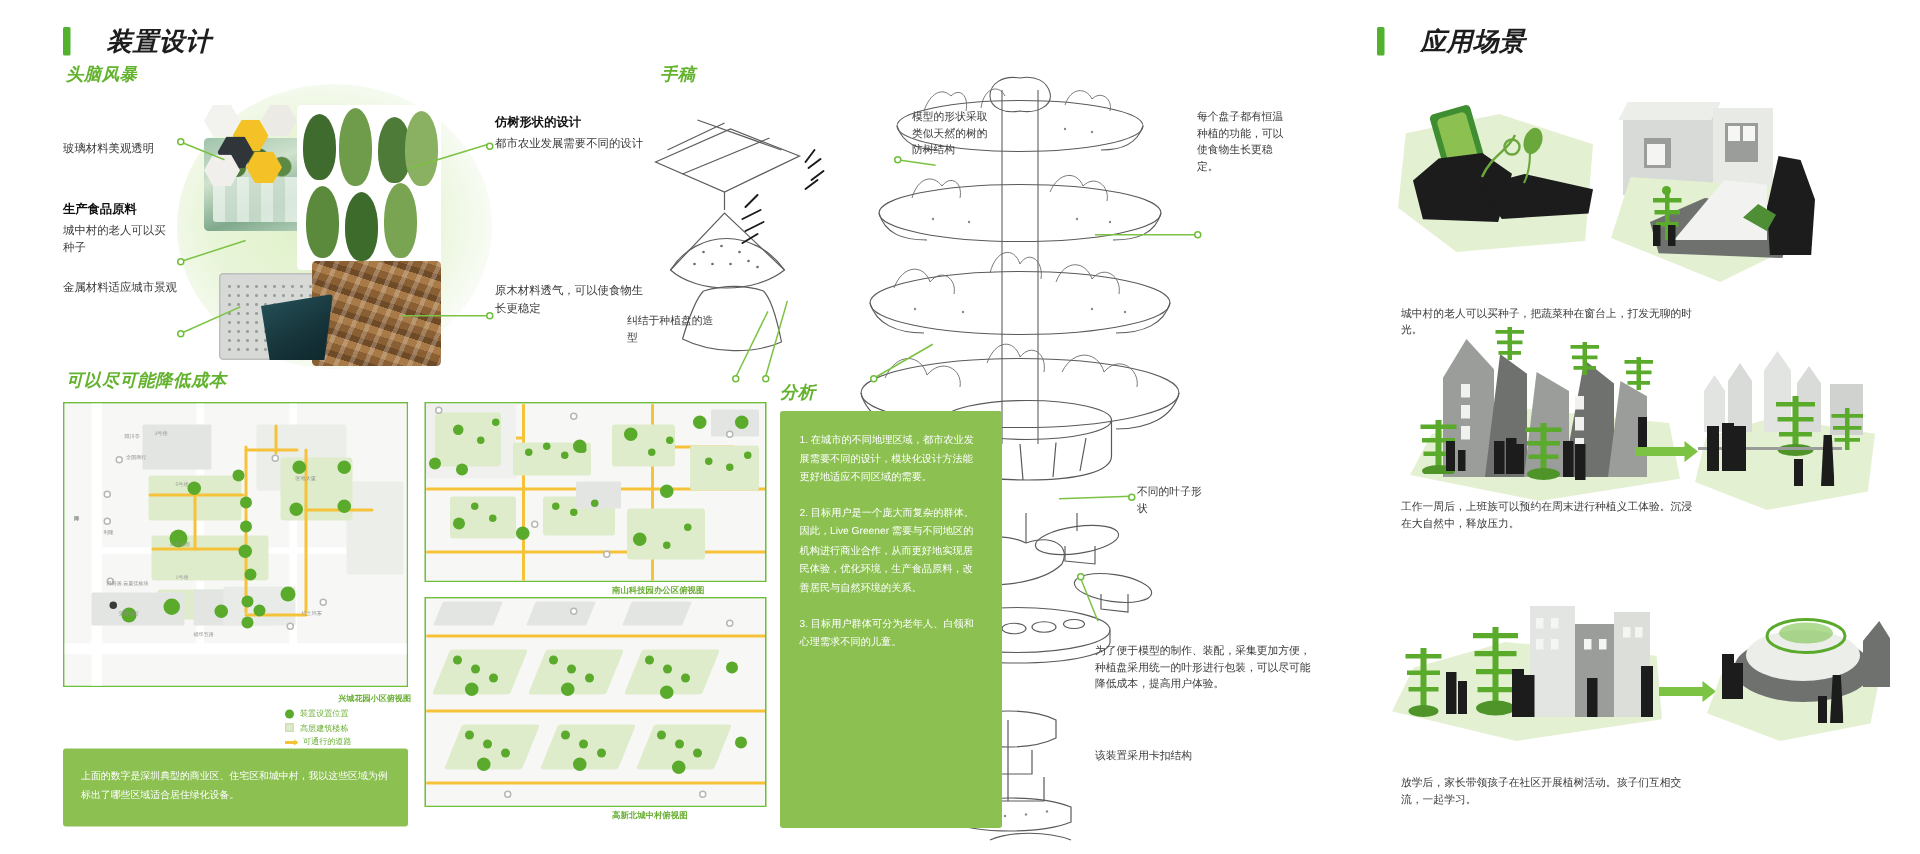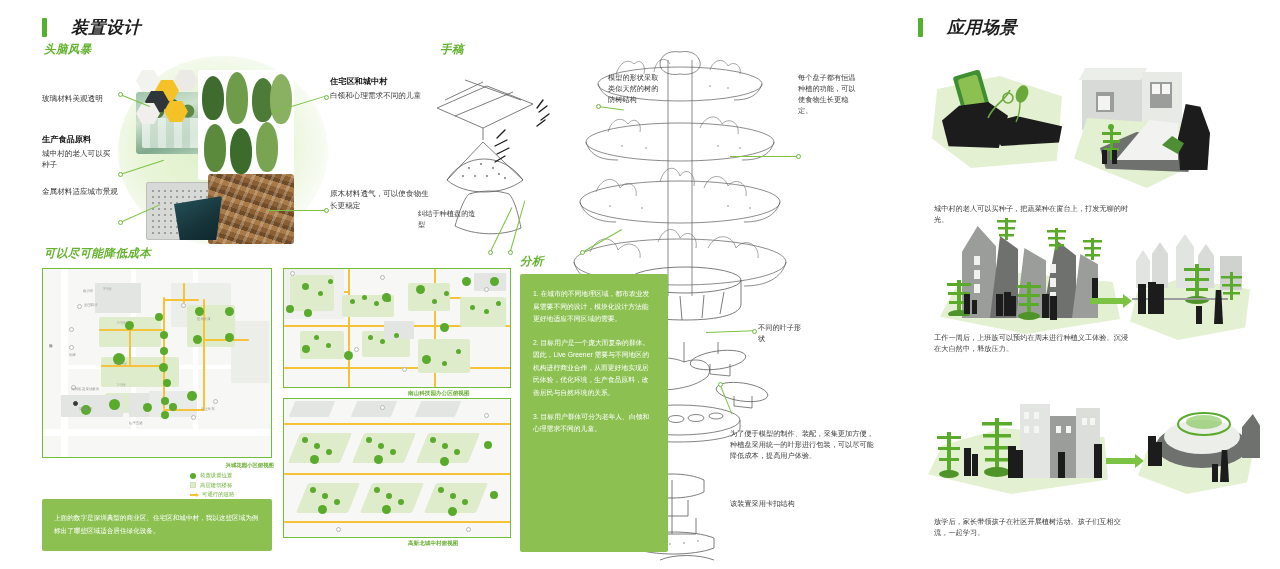--- a/index.html
+++ b/index.html
@@ -195,22 +195,22 @@
     <div class="lead" style="left:228px; top:194px; width:58px; transform:rotate(0deg);"></div>
     <div class="node" style="left:284px; top:192px;"></div>
 
     <div class="callout" id="co-glass">玻璃材料美观透明</div>
     <div class="callout" id="co-module">
       <b>生产食品原料</b>
       <span>城中村的老人可以买种子</span>
     </div>
     <div class="callout" id="co-metal">金属材料适应城市景观</div>
     <div class="callout" id="co-tree">
-      <b>住宅区和城中村</b>
-      <span>白领和心理需求不同的儿童</span>
+      <b>仿树形状的设计</b>
+      <span>都市农业发展需要不同的设计</span>
     </div>
     <div class="callout" id="co-wood">原木材料透气，可以使食物生长更稳定</div>
 
     <div class="sub-title" id="placement-sub">可以尽可能降低成本</div>
 
     <div class="mapbox" id="map-main">
       <div class="road" style="left:0;top:0;width:230px;height:190px;background:#f7f8f6;"></div>
       <div class="road" style="left:18px;top:0;width:7px;height:190px;"></div>
       <div class="road" style="left:0;top:160px;width:230px;height:7px;"></div>
       <div class="road" style="left:88px;top:0;width:5px;height:162px;"></div>

